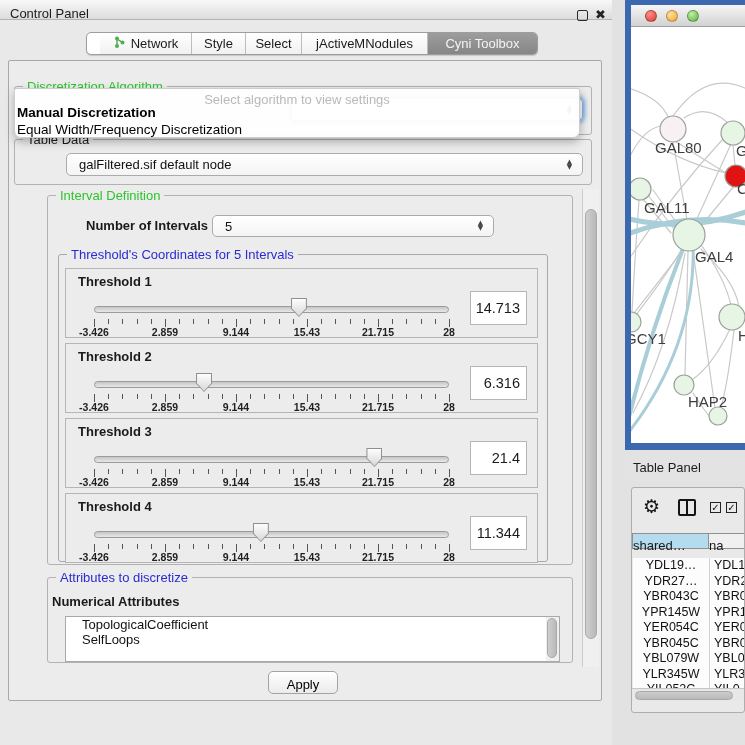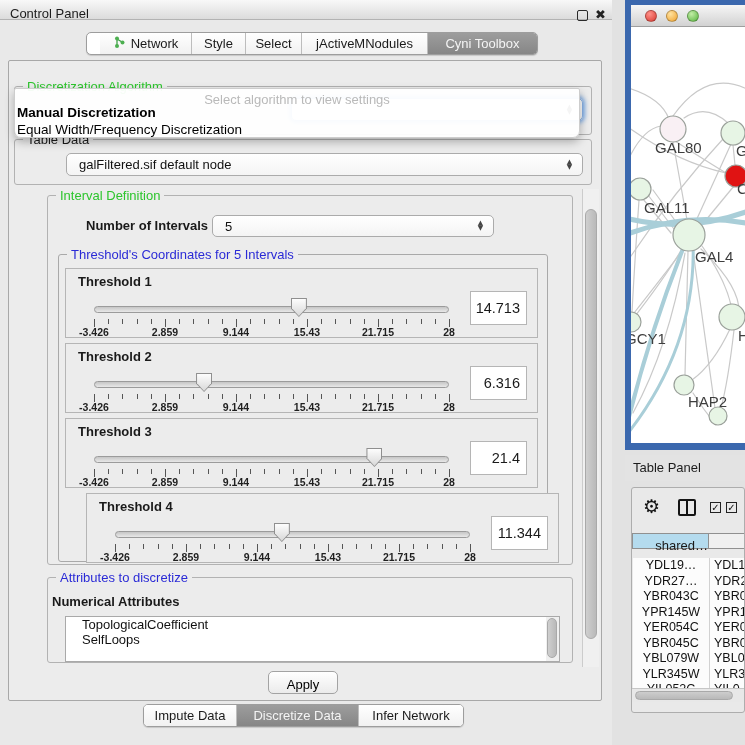--- a/index.html
+++ b/index.html
@@ -93,21 +93,21 @@
   #table-panel-title span { position:absolute; left:8px; top:5px; font-size:13px; color:#1c1c1c; }
   #table-panel { left:631px; top:487px; width:114px; height:226px; background:#e9e9e9;
      border:1px solid #adadad; border-radius:3px; overflow:hidden; }
   .tb-icon { position:absolute; color:#141414; font-family:"DejaVu Sans",sans-serif; }
   #icon-gear { left:11px; top:7px; font-size:19px; }
   #icon-split { left:46px; top:11px; width:18px; height:17px; border:2px solid #141414; border-radius:2px; }
   #icon-split i { position:absolute; left:6px; top:0; width:2px; height:13px; background:#141414; display:block; }
   .cbx { position:absolute; top:14px; width:11px; height:11px; border:1.5px solid #222; font-size:10px;
      line-height:9px; text-align:center; color:#111; }
   #theader { position:absolute; left:0; top:45px; width:200px; height:25px; display:flex; }
-  .hcell { border:1px solid #909090; font-size:13px; text-align:right; padding-top:4px; height:16px; }
+  .hcell { border:1px solid #909090; font-size:13px; text-align:left; padding-top:4px; height:16px; }
   #hcell-0 { width:77px; background:#b4dbee; }
   #hcell-1 { width:80px; background:#f0f0f0; border-left:none; }
   #tbody { position:absolute; left:1px; top:70px; width:112px; height:130px; background:#fcfcfc; overflow:hidden; }
   #coldiv { position:absolute; left:76px; top:0; width:1px; height:130px; background:#d2d2d2; }
   .trow { position:absolute; left:0; width:160px; height:15.5px; font-size:12.5px; color:#111; }
   .trow .c0 { position:absolute; left:0; width:76px; text-align:center; }
   .trow .c1 { position:absolute; left:81px; }
   #hscroll { position:absolute; left:0; top:200px; width:112px; height:14px; background:#e8e8e8; border-top:1px solid #c6c6c6; }
   #hthumb { position:absolute; left:3px; top:2px; width:98px; height:9px; background:linear-gradient(#cdcdcd,#b9b9b9);
      border:1px solid #a9a9a9; border-radius:5px; }
@@ -319,21 +319,21 @@
               <div class="tlabels">
                 <div class="tlab" style="left: 0px;">-3.426</div>
                 <div class="tlab" style="left: 71px;">2.859</div>
                 <div class="tlab" style="left: 142px;">9.144</div>
                 <div class="tlab" style="left: 213px;">15.43</div>
                 <div class="tlab" style="left: 284px;">21.715</div>
                 <div class="tlab" style="left: 355px;">28</div>
               </div>
               <div class="valuebox">21.4</div>
             </div>
-            <div class="thr-row" style="top: 238px; margin-left: 21px;">
+            <div class="thr-row" style="top: 238px;">
               <div class="thr-label">Threshold 4</div>
               <div class="track"></div>
               <div class="handle" style="left: 186.848px;">
                 <i></i>
               </div>
               <div class="ticks">
                 <div class="tick" style="left: 0px; height: 8px;"></div>
                 <div class="tick" style="left: 14.2px; height: 5px;"></div>
                 <div class="tick" style="left: 28.4px; height: 5px;"></div>
                 <div class="tick" style="left: 42.6px; height: 5px;"></div>
@@ -386,31 +386,20 @@
       </div>
     </div>
 
     <button class="btn" style="left:259px; top:610px; width:70px; height:23px;">Apply</button>
 
     <div class="vscroll" style="left:573px; top:128px; width:17px; height:478px; border-left:1px solid #cccccc;">
       <div class="vthumb" style="left:2px; top:20px; width:12px; height:430px;"></div>
     </div>
   </div>
 
-  <div id="bottom-tabs" class="seg" style="left:143px; top:704px;">
-      <div class="seg-item" style="width: 93px;">
-        <span>Impute Data</span>
-      </div>
-      <div class="seg-item sel" style="width: 122px;">
-        <span>Discretize Data</span>
-      </div>
-      <div class="seg-item" style="width: 104px;">
-        <span>Infer Network</span>
-      </div>
-    </div>
 </div>
 
 <div id="net-window" class="abs">
   <div id="net-inner">
     <div id="net-titlebar">
       <span id="light-red" class="light"></span>
       <span id="light-yellow" class="light"></span>
       <span id="light-green" class="light"></span>
     </div>
     <div id="net-canvas">

